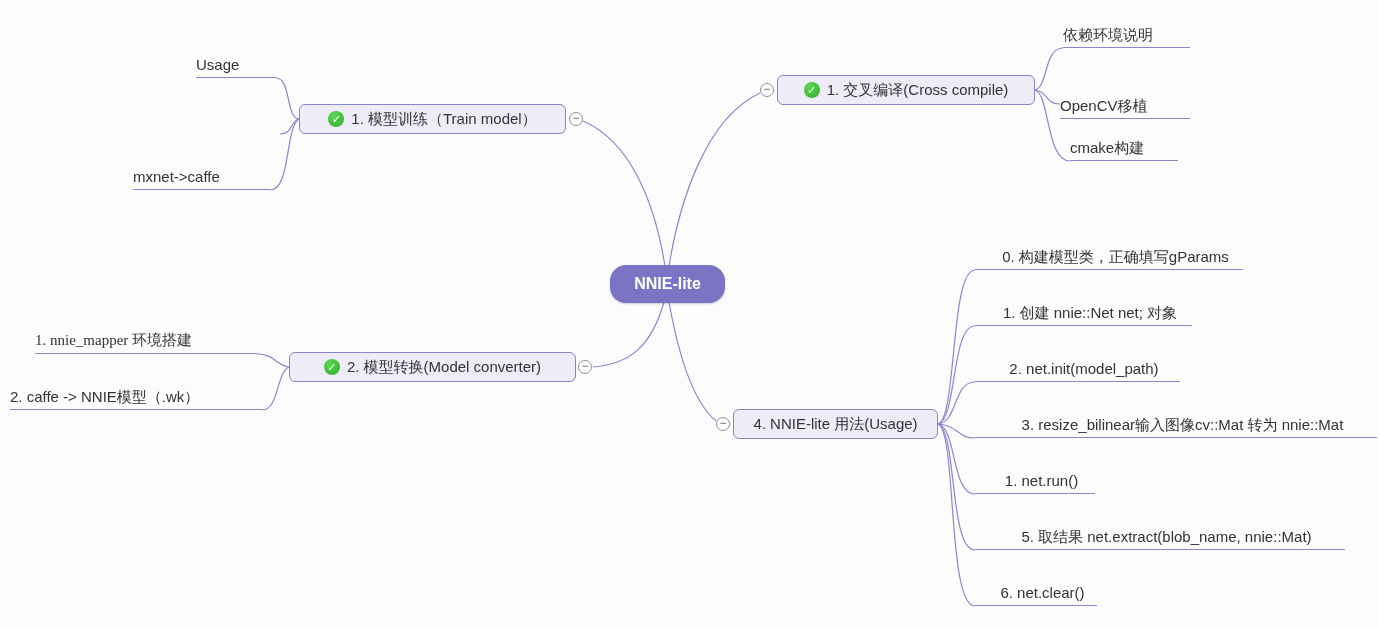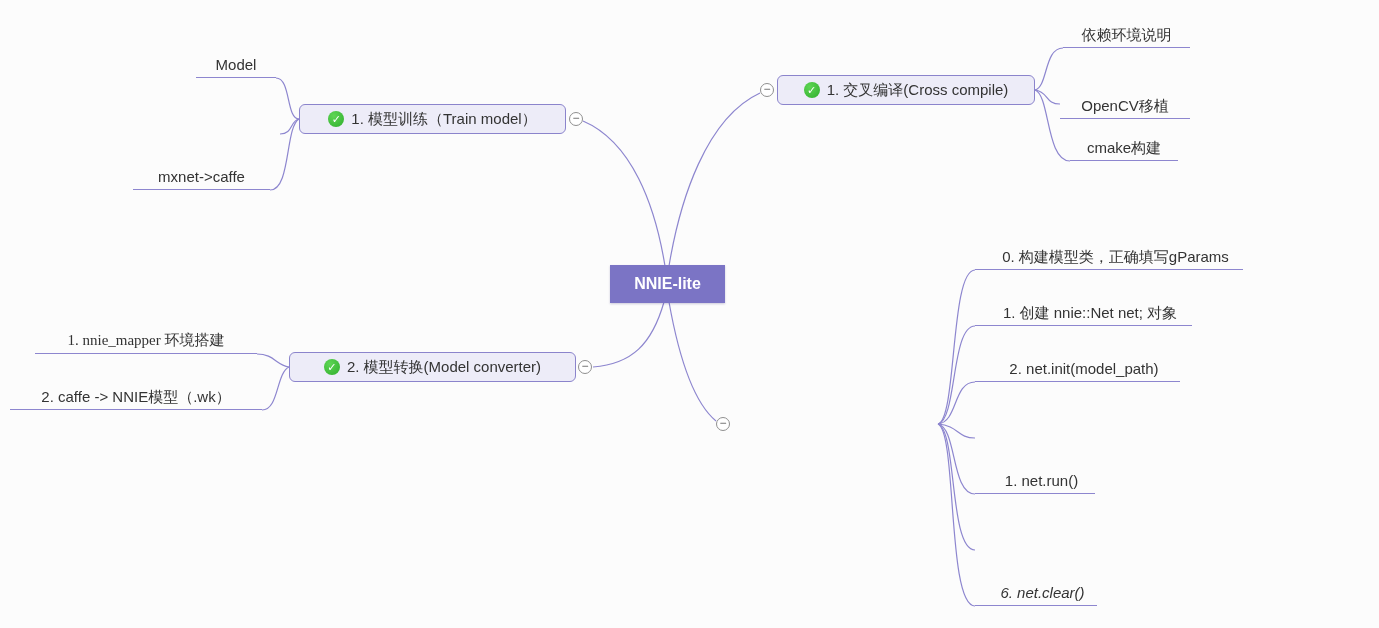--- a/index.html
+++ b/index.html
@@ -28,21 +28,21 @@
   .node {
     position: absolute;
     box-sizing: border-box;
     display: flex;
     align-items: center;
     justify-content: center;
     white-space: nowrap;
   }
   .root-node {
     background: #7b74c5;
-    border-radius: 0;
+    border-radius: 16px;
     color: #ffffff;
     font-size: 16px;
     font-weight: bold;
     box-shadow: 0 1px 2px rgba(60,50,120,0.25);
   }
   .branch-node {
     background: #edecf8;
     border: 1.4px solid #8b84cc;
     border-radius: 6px;
     color: #333333;
@@ -65,21 +65,21 @@
   .child-node {
     position: absolute;
     box-sizing: border-box;
     height: 24px;
     line-height: 21px;
     font-size: 15px;
     color: #333333;
     border-bottom: 1.2px solid #8d86cf;
     white-space: nowrap;
   }
-  .child-node.center { text-align: center; }
+  .child-node.center { }
   .child-node.pad    { padding-left: 13px; text-align: center; }
   .collapse-btn {
     position: absolute;
     box-sizing: border-box;
     width: 14px; height: 14px;
     border-radius: 50%;
     background: #ffffff;
     border: 1px solid #8f8f8f;
     color: #666666;
     font-size: 12px;
@@ -123,21 +123,21 @@
   <div class="node root-node" style="left:610px; top:265px; width:115px; height:38px;">
     <span>NNIE-lite</span>
   </div>
 
   <div class="node branch-node" style="left:299px; top:104px; width:267px; height:30px;">
     <span class="check-icon">✓</span>
     <span>1. 模型训练（Train model）</span>
   </div>
   <div class="collapse-btn" style="left:569px; top:112px;">−</div>
 
-  <div class="child-node center" style="left:196px; top:54px;  width:80px;">Model</div>
+  <div class="child-node center" style="left:196px; top:54px;  width:80px;">Usage</div>
   <div class="child-node center" style="left:133px; top:166px; width:137px;">mxnet-&gt;caffe</div>
 
   <div class="node branch-node" style="left:289px; top:352px; width:287px; height:30px;">
     <span class="check-icon">✓</span>
     <span>2. 模型转换(Model converter)</span>
   </div>
   <div class="collapse-btn" style="left:578px; top:360px;">−</div>
 
   <div class="child-node center" style="left:35px; top:330px; width:222px;font-family:Liberation Serif, serif;">1. nnie_mapper 环境搭建</div>
   <div class="child-node center" style="left:10px; top:386px; width:252px;">2. caffe -&gt; NNIE模型（.wk）</div>
@@ -145,21 +145,26 @@
   <div class="node branch-node" style="left:777px; top:75px; width:258px; height:30px;">
     <span class="check-icon">✓</span>
     <span>1. 交叉编译(Cross compile)</span>
   </div>
   <div class="collapse-btn" style="left:760px; top:83px;">−</div>
 
   <div class="child-node center" style="left:1063px; top:24px;  width:127px;">依赖环境说明</div>
   <div class="child-node center" style="left:1060px; top:80px;  width:130px;margin-top:15px;">OpenCV移植</div>
   <div class="child-node center" style="left:1070px; top:137px; width:108px;">cmake构建</div>
 
+  <div class="node branch-node" style="left:733px; top:409px; width:205px; height:30px;">
+    <span>4. NNIE-lite 用法(Usage)</span>
+  </div>
   <div class="collapse-btn" style="left:716px; top:417px;">−</div>
 
   <div class="child-node pad" style="left:975px; top:246px; width:268px;">0. 构建模型类，正确填写gParams</div>
   <div class="child-node pad" style="left:975px; top:302px; width:217px;">1. 创建 nnie::Net net; 对象</div>
   <div class="child-node pad" style="left:975px; top:358px; width:205px;">2. net.init(model_path)</div>
+  <div class="child-node pad" style="left:975px; top:414px; width:402px;">3. resize_bilinear输入图像cv::Mat 转为 nnie::Mat</div>
   <div class="child-node pad" style="left:975px; top:470px; width:120px;">1. net.run()</div>
-  <div class="child-node pad" style="left:975px; top:582px; width:122px;font-style:italic;">6. net.clear()</div>
+  <div class="child-node pad" style="left:975px; top:526px; width:370px;">5. 取结果 net.extract(blob_name, nnie::Mat)</div>
+  <div class="child-node pad" style="left:975px; top:582px; width:122px;">6. net.clear()</div>
 
 </div>
 
 </body></html>

